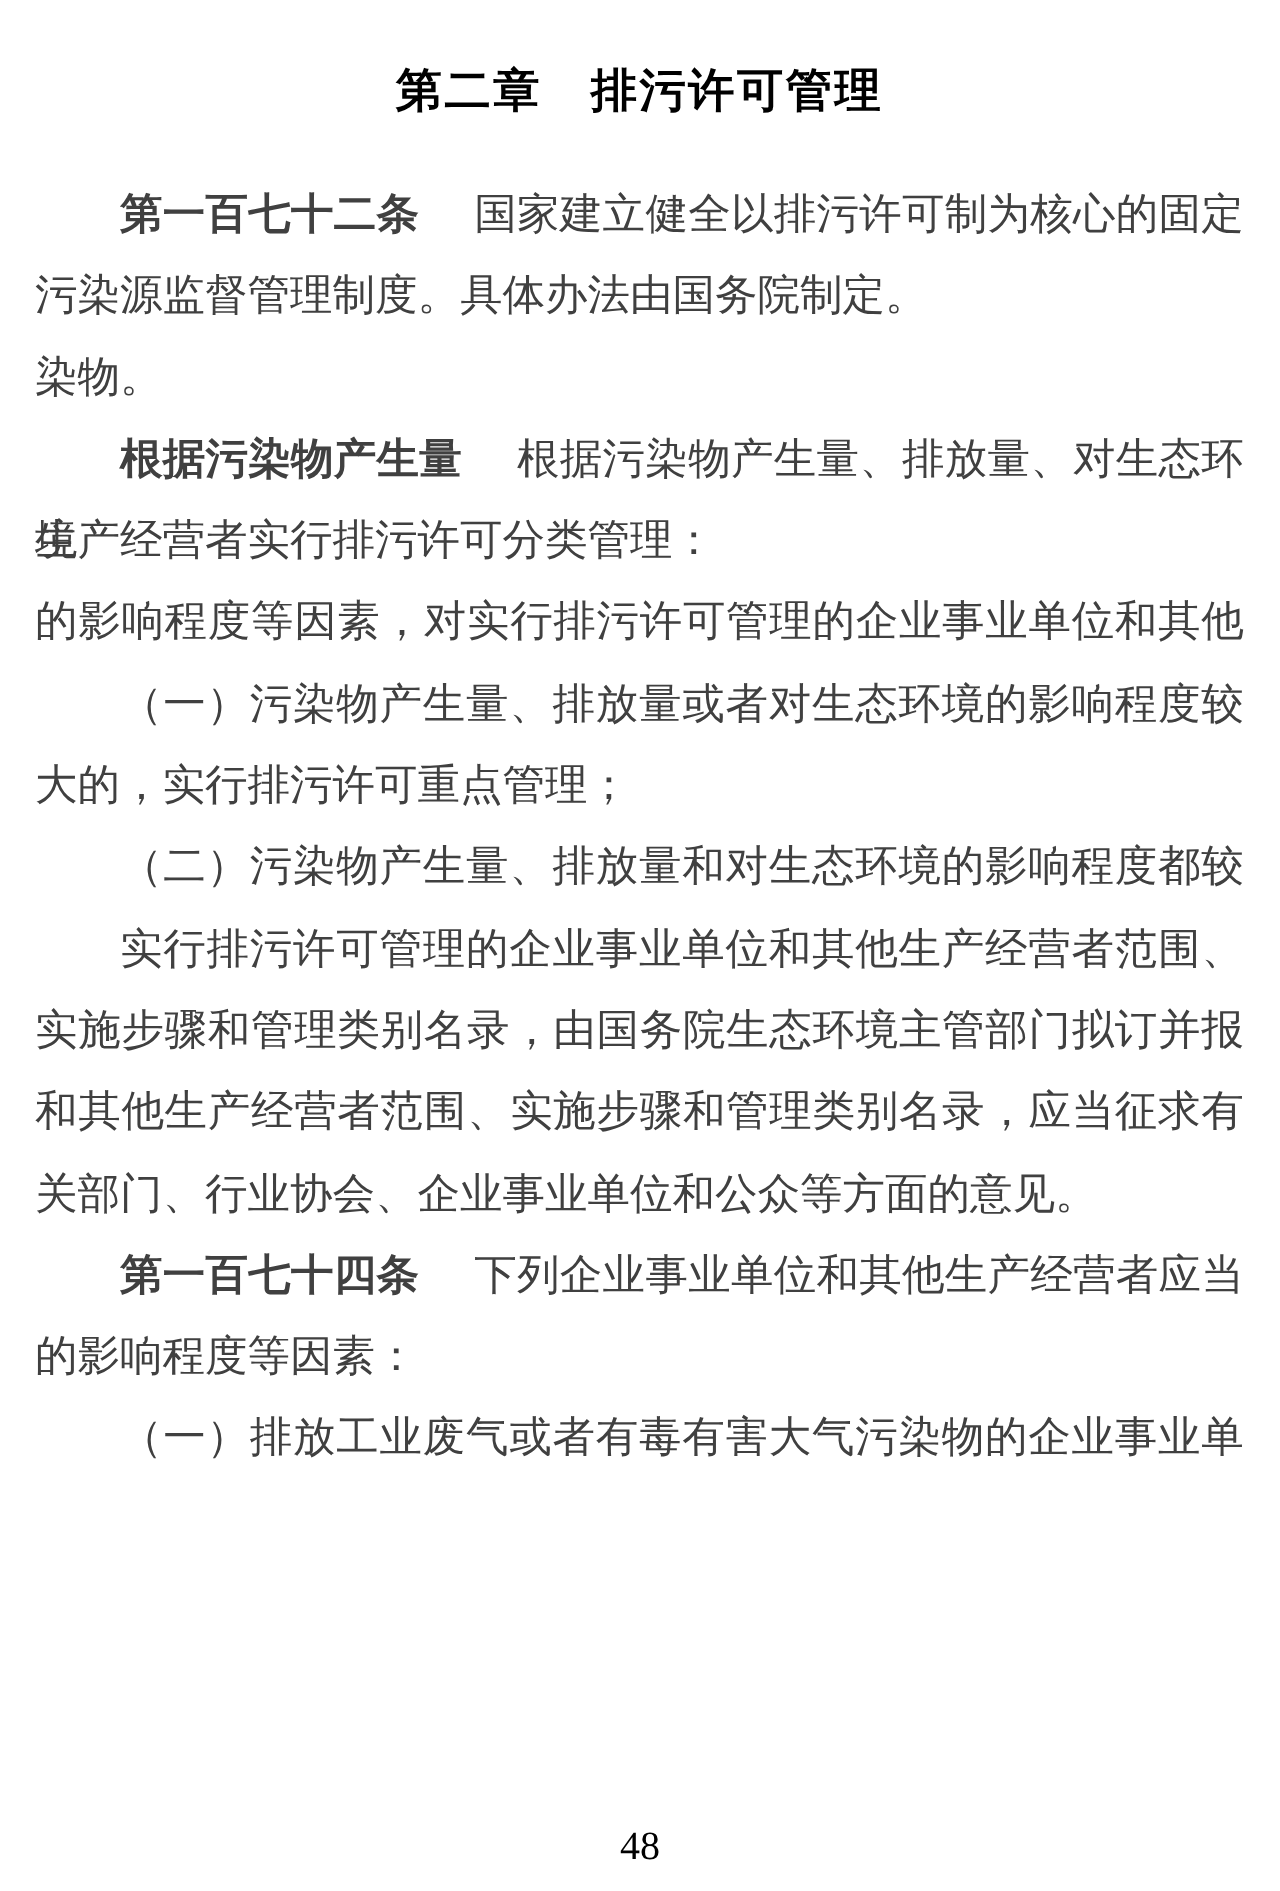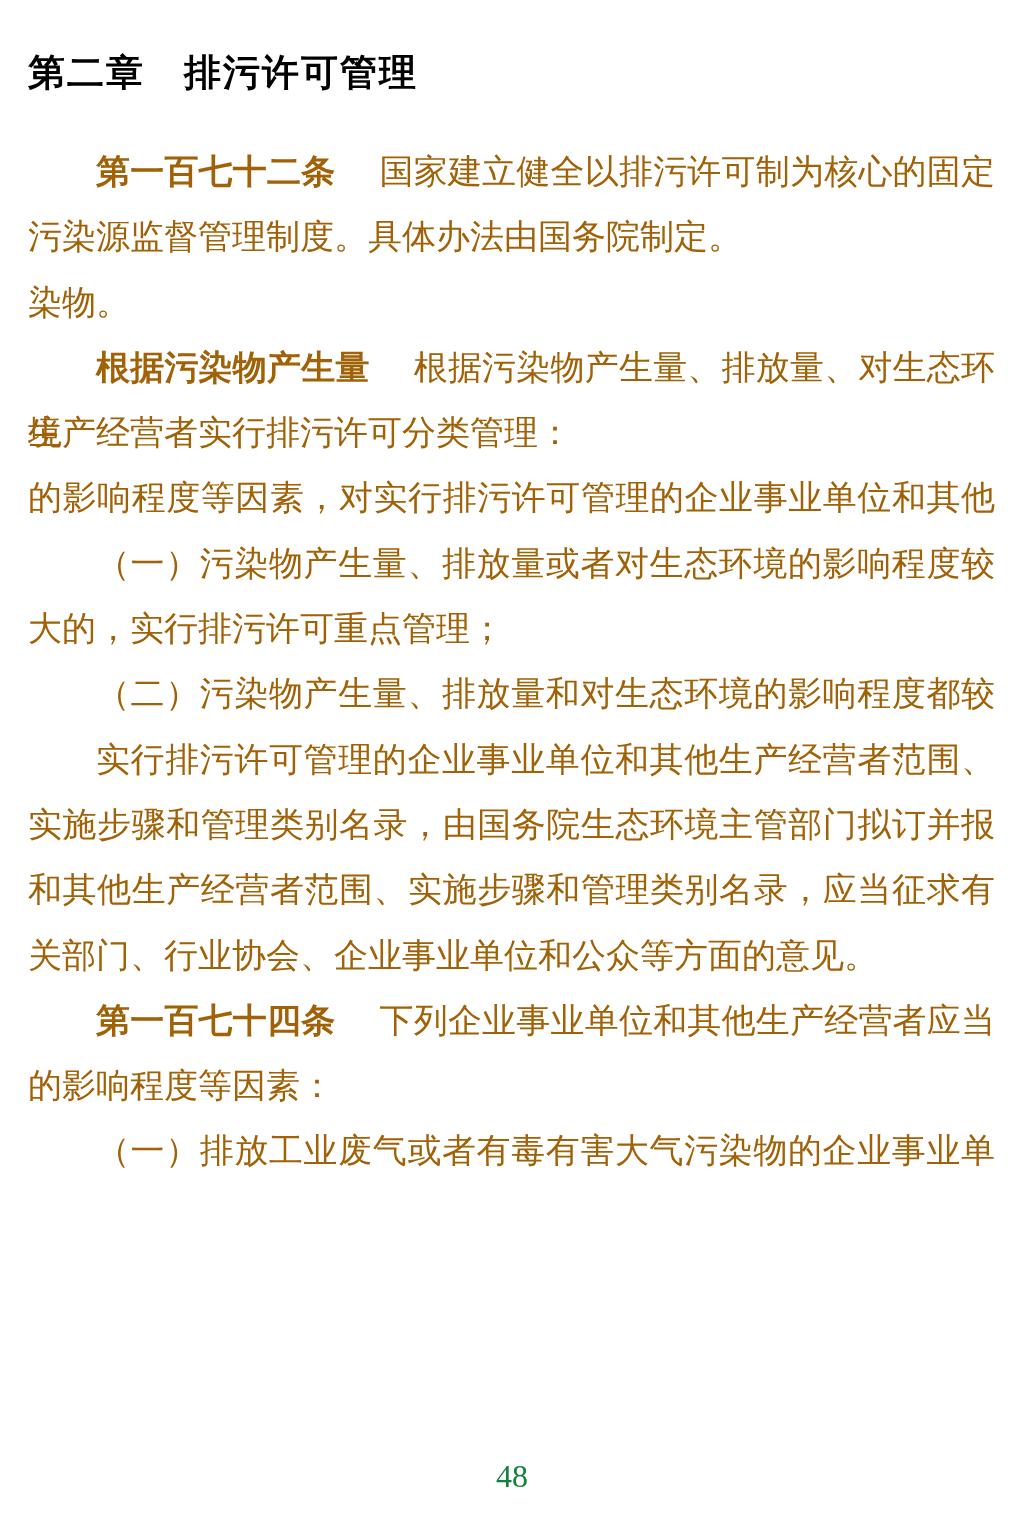--- a/index.html
+++ b/index.html
@@ -13,31 +13,32 @@
     background: #ffffff;
     color: #000000;
     box-sizing: border-box;
     padding: 40px 29px 0 28px;
     overflow: hidden;
     font-family: "Liberation Serif", "DejaVu Serif", serif;
   }
 
   .chapter-title {
     margin: 0 0 34px 0;
+    text-align: center;
     font-family: Liberation Sans, sans-serif;
     font-weight: bold;
     font-size: 37px;
     line-height: 65px;
     letter-spacing: 2px;
     white-space: pre;
   }
 
   .doc-body {
     font-size: 34px;
-    color: #a16207;
+    color: #404040;
   }
 
   .line {
     height: 65.3px;
     line-height: 65.3px;
     white-space: nowrap;
   }
 
   .line.fill {
     white-space: normal;
@@ -54,21 +55,21 @@
   }
 
   .page-number {
     position: absolute;
     top: 1458px;
     left: 0;
     right: 0;
     text-align: center;
     font-family: "Liberation Serif", "DejaVu Serif", serif;
     font-size: 32px;
-    color: #15803d;
+    color: #000000;
   }
 </style>
 </head>
 <body>
 
 <div class="page">
 
   <h1 class="chapter-title">第二章　排污许可管理</h1>
 
   <div class="doc-body">

